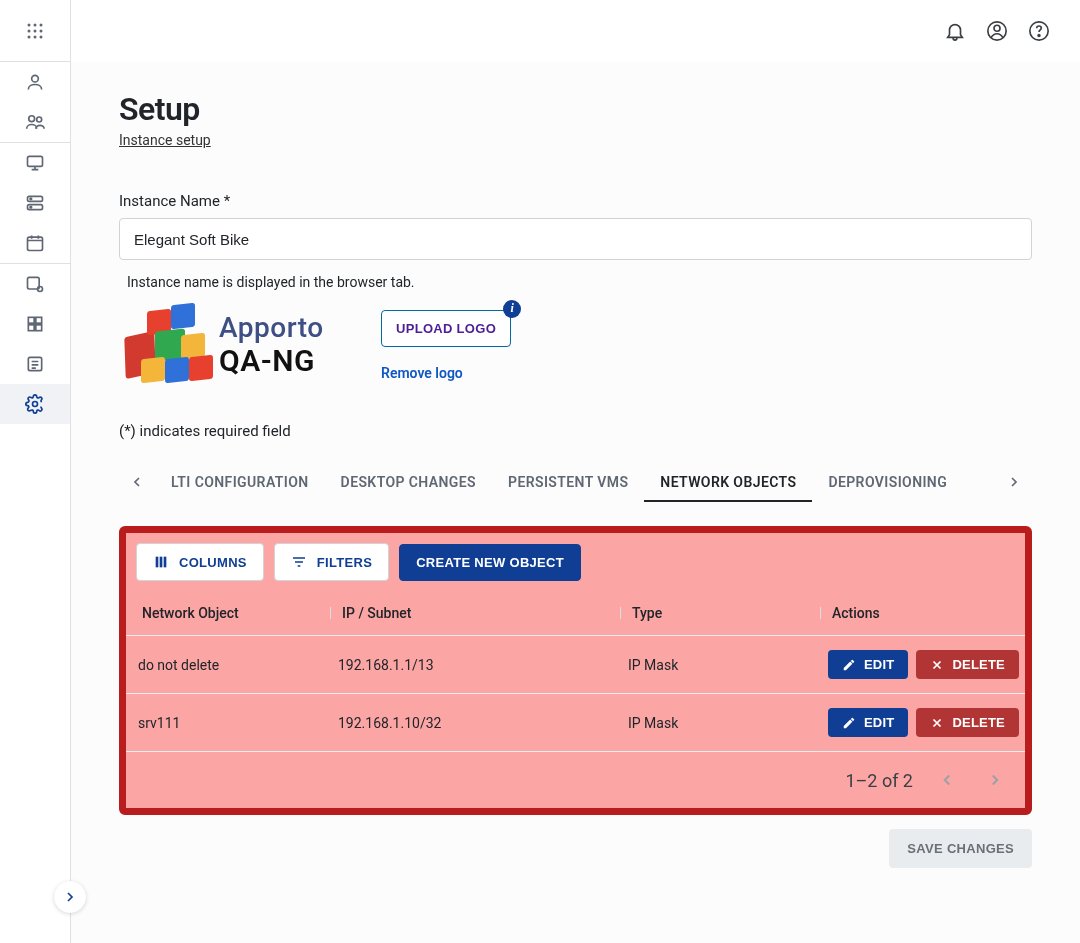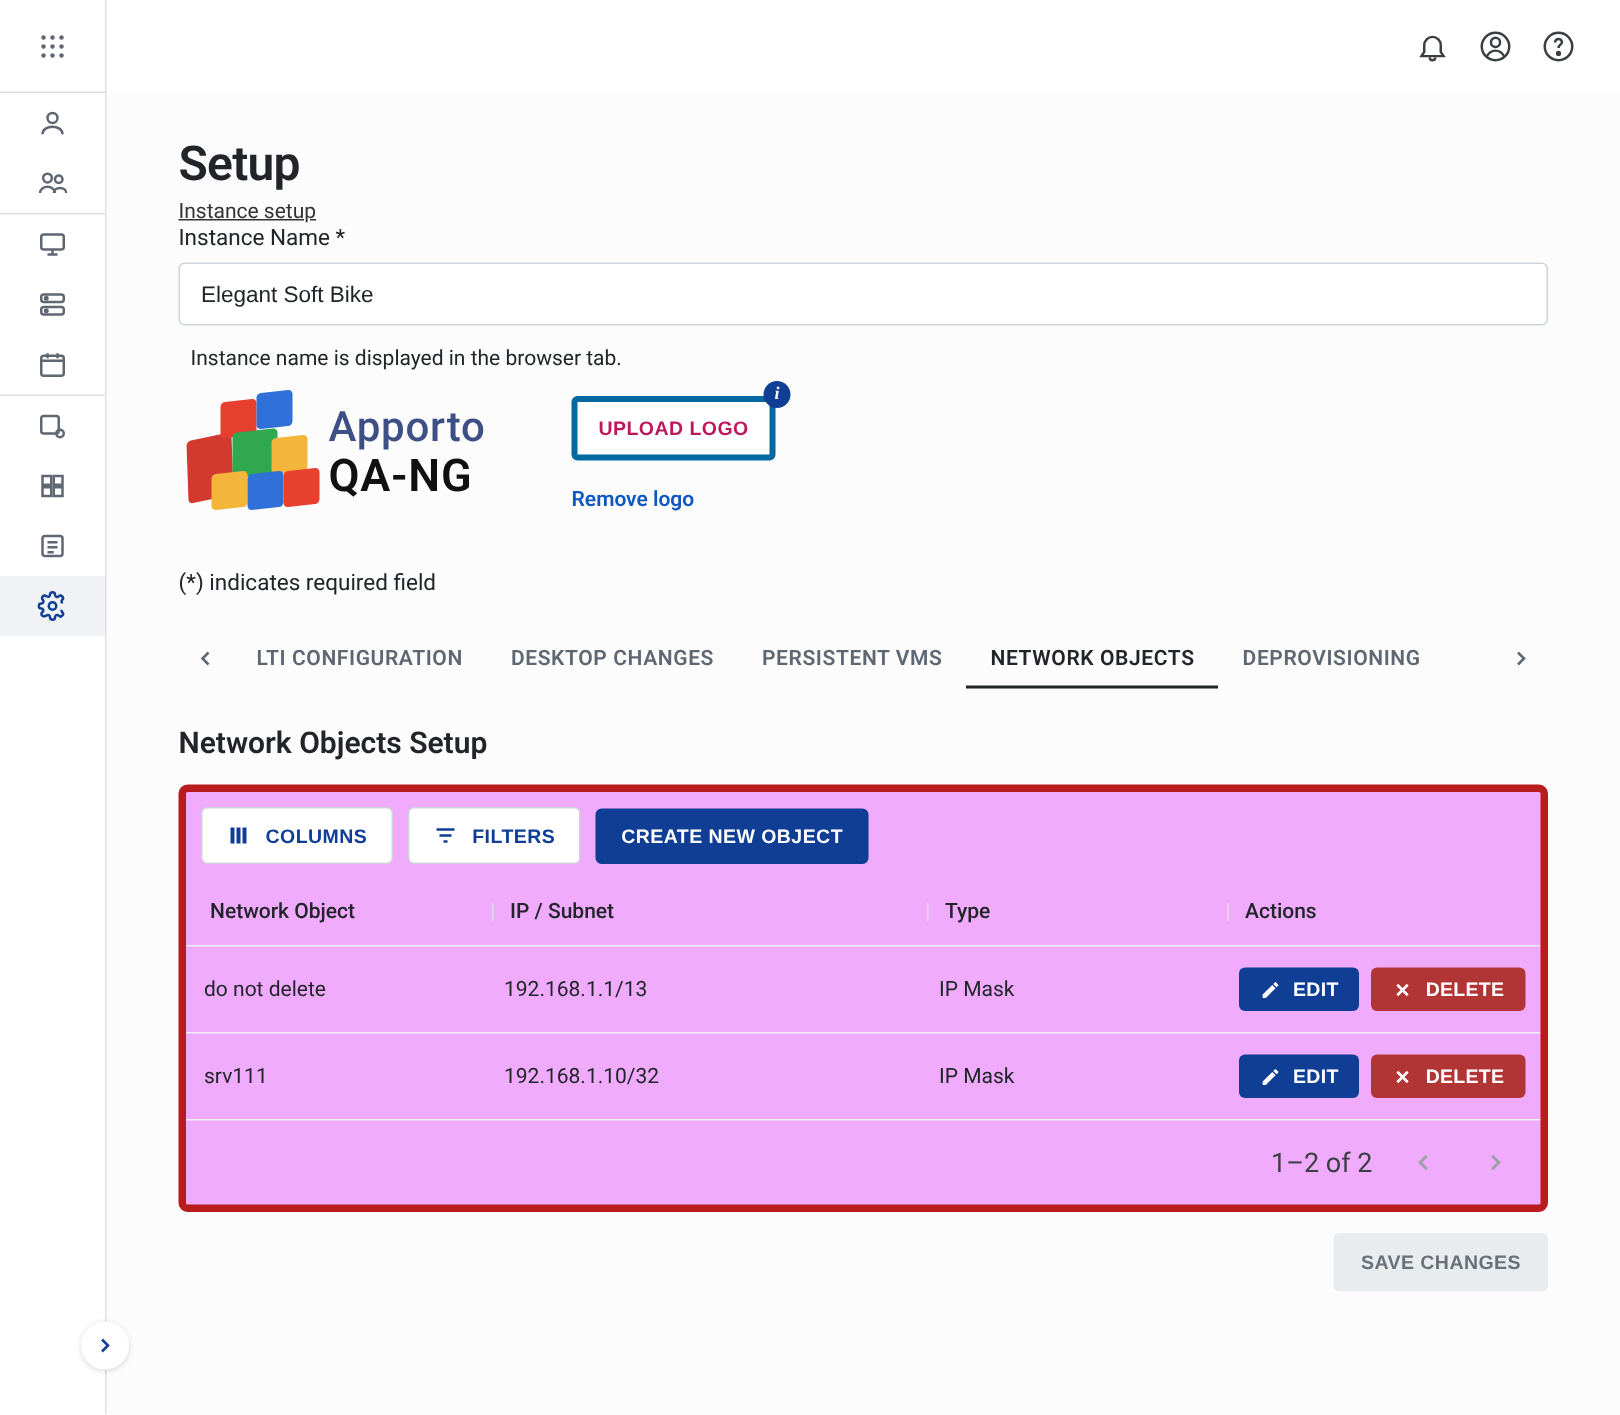--- a/index.html
+++ b/index.html
@@ -14,47 +14,47 @@
   .sidebar-sep { border-top:1px solid #e0e0e0; width:100%; }
   .sidebar-expand { position:absolute; bottom:30px; right:-16px; width:32px; height:32px; border-radius:50%; background:#fff; border:1px solid #ffffff; box-shadow:0 1px 4px rgba(0,0,0,.15); display:flex; align-items:center; justify-content:center; color:#0f3e94; cursor:pointer; }
   .icon { display:inline-flex; }
   svg { display:block; }
   
   .main { flex:1; display:flex; flex-direction:column; min-width:0; }
   .topbar { height:62px; border-bottom:1px solid #fff; display:flex; justify-content:flex-end; align-items:center; padding:0 24px; gap:8px; color:#3a3f44;}
   .topbar .tb-btn { width:34px; height:34px; display:flex; align-items:center; justify-content:center; color:#3a3f44; cursor:pointer; border-radius:50%; }
   .content { flex:1; overflow:auto; background:#fcfcfc; padding: 28px 48px 40px 48px; }
   h1.page-title { font-size:32px; font-weight:600; margin:0 0 2px 0; color:#212529; letter-spacing:-0.5px;}
-  .breadcrumb { font-size:14px; color:#333; text-decoration:underline; cursor:pointer; display:inline-block; }
+  .breadcrumb { font-size:14px; color:#333; text-decoration:underline; cursor:pointer; display:inline-block; margin-bottom:44px;}
   
   .field-label { font-size:15px; color:#212529; margin-bottom:8px; }
   .text-input { width:100%; height:42px; border:1px solid #ced4da; border-radius:4px; padding:0 14px; font-size:15px; color:#212529; background:#fff; }
   .field-help { font-size:14px; color:#212529; margin:14px 0 8px 8px; }
   
   .logo-row { display:flex; align-items:center; gap:14px; }
   .logo-preview { width:248px; height:94px; display:flex; align-items:center; gap:10px; }
   .logo-sq { width:90px; height:90px; position:relative; }
   .sq { position:absolute; width:24px; height:24px; border-radius:3px; transform:skewY(-6deg); }
   .logo-text { display:flex; flex-direction:column; line-height:1; gap:4px; }
   .logo-text .t1 { font-size:28px; color:#3d4f84; font-weight:500; letter-spacing:0.5px;}
   .logo-text .t2 { font-size:30px; color:#111; font-weight:600; letter-spacing:0.5px;}
   .logo-actions { display:flex; flex-direction:column; gap:18px; position:relative; }
-  .btn-outline { border:4px solid #0369a1; background:#fff; color:#be185d; font-size:13px; font-weight:600; letter-spacing:.3px; padding:10px 14px; border-radius:4px; cursor:pointer; }
+  .btn-outline { border:1px solid #0369a1; background:#fff; color:#4c1d95; font-size:13px; font-weight:600; letter-spacing:.3px; padding:10px 14px; border-radius:4px; cursor:pointer; }
   .link-action { color:#0f57c2; font-size:14px; font-weight:600; cursor:pointer; }
   .info-badge { position:absolute; top:-10px; right:-10px; width:18px; height:18px; border-radius:50%; background:#0f3e94; color:#fff; font-size:12px; font-weight:700; display:flex; align-items:center; justify-content:center; font-family: Georgia, serif; font-style:italic;}
   .req-note { font-size:15px; margin:30px 0 24px 0; }
   
   .tabrow { display:flex; align-items:flex-start; gap:0; border:none; position:relative; margin-bottom:24px;}
   .tab-arrow { width:36px; height:36px; display:flex; align-items:center; justify-content:center; color:#5f6773; cursor:pointer; }
   .tab { padding:10px 16px; font-size:14px; font-weight:600; letter-spacing:.4px; color:#5f6773; cursor:pointer; white-space:nowrap; }
   .tab.active { color:#212529; border-bottom:2px solid #212529; }
   
   .section-title { font-size:20px; font-weight:600; margin:6px 0 16px 0; }
   
-  .card { border:5px solid #b91c1c; border-radius:6px; background:#f0abfc; overflow:hidden; }
+  .card { border:7px solid #b91c1c; border-radius:6px; background:#fca5a5; overflow:hidden; }
   .toolbar { display:flex; align-items:center; gap:10px; padding:10px 10px; }
   .tbtn { display:flex; align-items:center; gap:10px; border:1px solid #cfd4da; background:#fff; color:#0f3e94; font-weight:700; font-size:13px; letter-spacing:.3px; padding:10px 16px; border-radius:4px; cursor:pointer; }
   .tbtn.primary { background:#0f3e94; color:#fff; border-color:#0f3e94; }
   .grid { width:100%; }
   .grid-header, .grid-row { display:grid; grid-template-columns: 200px 290px 200px 1fr; align-items:center; }
   .grid-header { padding:14px 12px; font-size:14px; font-weight:500; color:#212529; }
   .grid-header .gh { position:relative; padding-left:4px;}
   .grid-header .gh:not(:first-child)::before { content:""; position:absolute; left:-8px; top:2px; bottom:2px; width:1px; background:#d9dde2; }
   .grid-row { padding:14px 12px; font-size:14px; border-top:1px solid #eceef1; }
   .row-actions { display:flex; gap:8px; }
@@ -268,21 +268,20 @@
         <div class="tab">DEPROVISIONING</div>
         <div class="tab-arrow" style="margin-left:auto;">
           <span class="icon">
               <svg width="16" height="16" viewBox="0 0 24 24" fill="none" stroke="currentColor" stroke-width="2.5">
                 <path d="M9 6l6 6-6 6"></path>
               </svg>
             </span>
         </div>
       </div>
 
-      <div class="section-title">Network Objects Setup</div>
 
       
       <div class="card">
         <div class="toolbar">
           <button class="tbtn">
             <span class="icon">
                 <svg width="16" height="16" viewBox="0 0 24 24" fill="currentColor">
                   <rect x="4" y="4" width="4" height="16"></rect>
                   <rect x="10" y="4" width="4" height="16"></rect>
                   <rect x="16" y="4" width="4" height="16"></rect>

